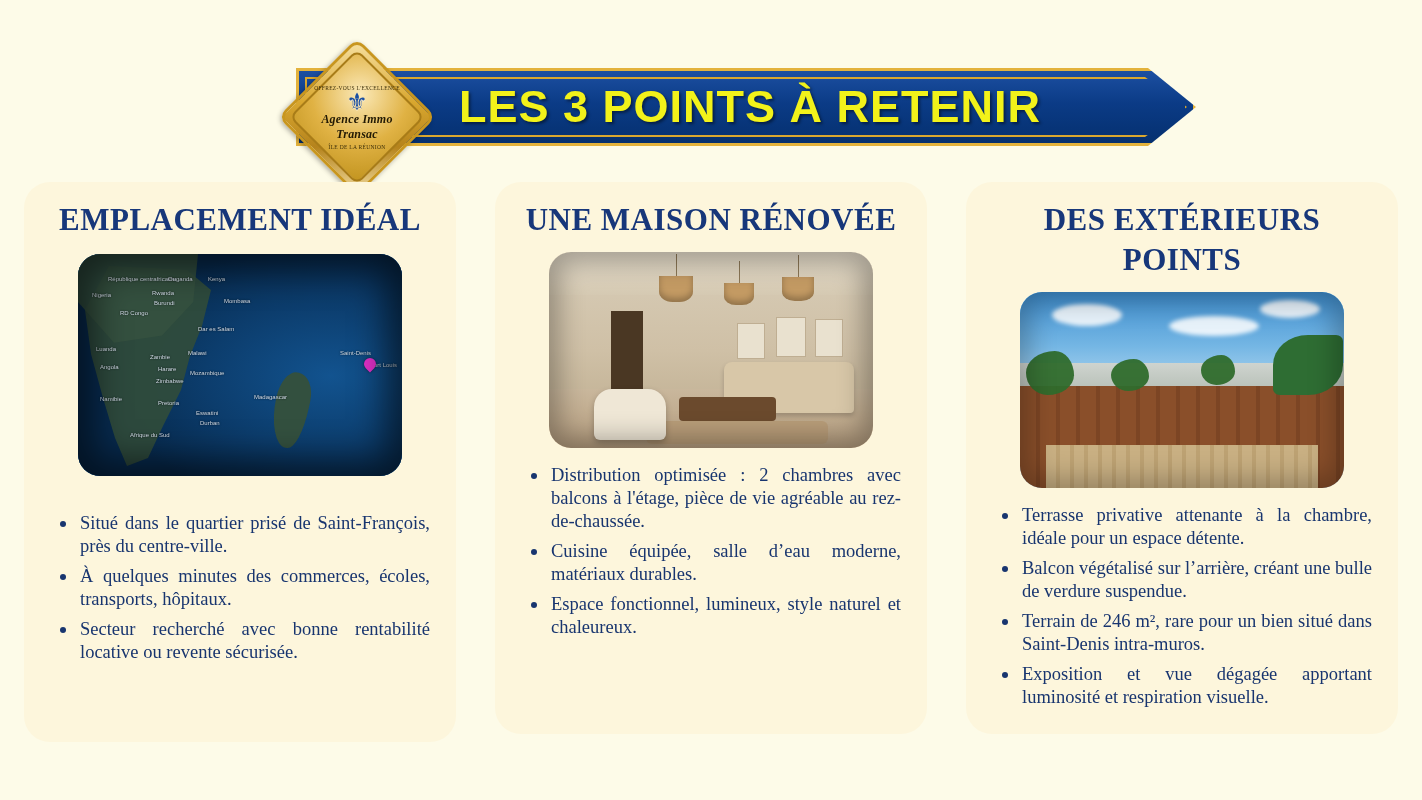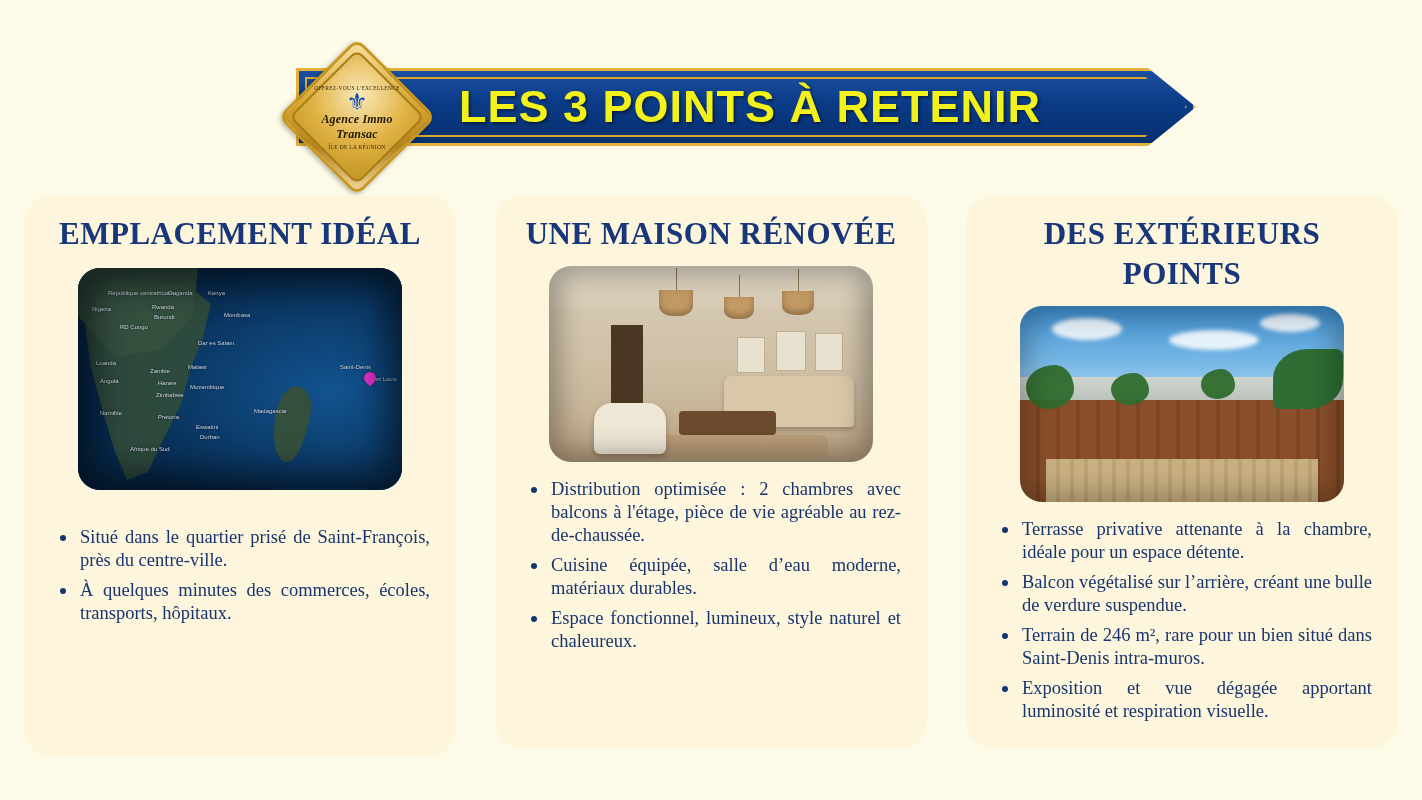--- a/index.html
+++ b/index.html
@@ -105,21 +105,21 @@
   .logo-sub {
     font-size: 5.5px;
     color: #3a2d09;
     margin-top: 2px;
     letter-spacing: 0.3px;
   }
 
   
   .cards {
     position: absolute;
-    left: 0; top: 196px;
+    left: 0; top: 182px;
     width: 1422px; height: 570px;
   }
   .card {
     position: absolute;
     top: 0;
     background: #fdf6dc;
     border-radius: 26px;
     padding: 18px 22px 14px 22px;
   }
   .card-1 { left: 24px;  width: 432px; height: 560px; }
@@ -400,20 +400,21 @@
           <div class="map-dot">
               <div class="map-pin"></div>
             </div>
           <div class="vignette"></div>
         </div>
       </div>
 
       <ul class="bullets">
         <li>Situé dans le quartier prisé de Saint-François, près du centre-ville.</li>
         <li>À quelques minutes des commerces, écoles, transports, hôpitaux.</li>
+        <li>Secteur recherché avec bonne rentabilité locative ou revente sécurisée.</li>
       </ul>
     </div>
 
     <div class="card card-2">
       <div class="card-title">UNE MAISON RÉNOVÉE</div>
 
       <div class="card-photo photo-2">
         <div class="interior">
           <div class="int-wall"></div>
           <div class="int-ceiling"></div>

